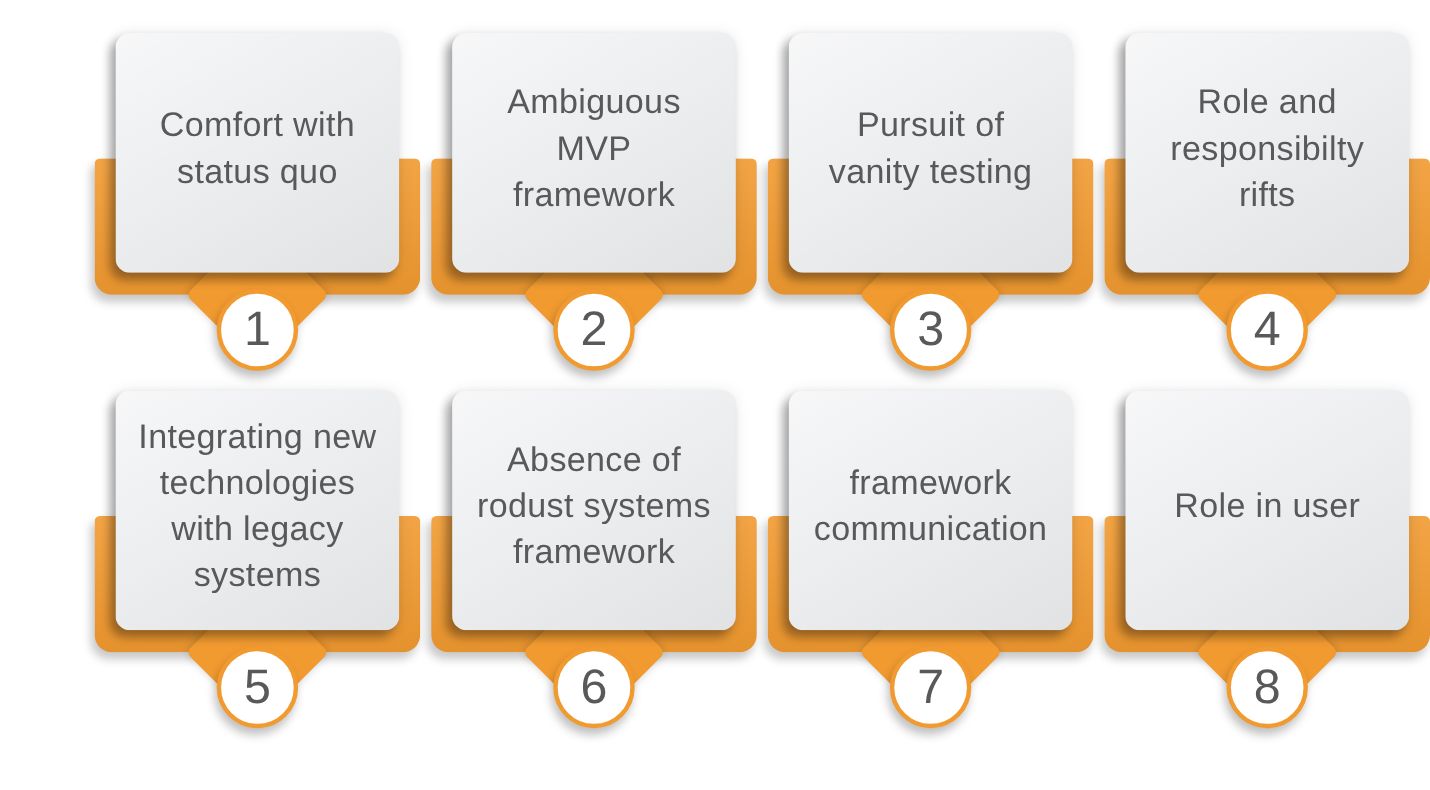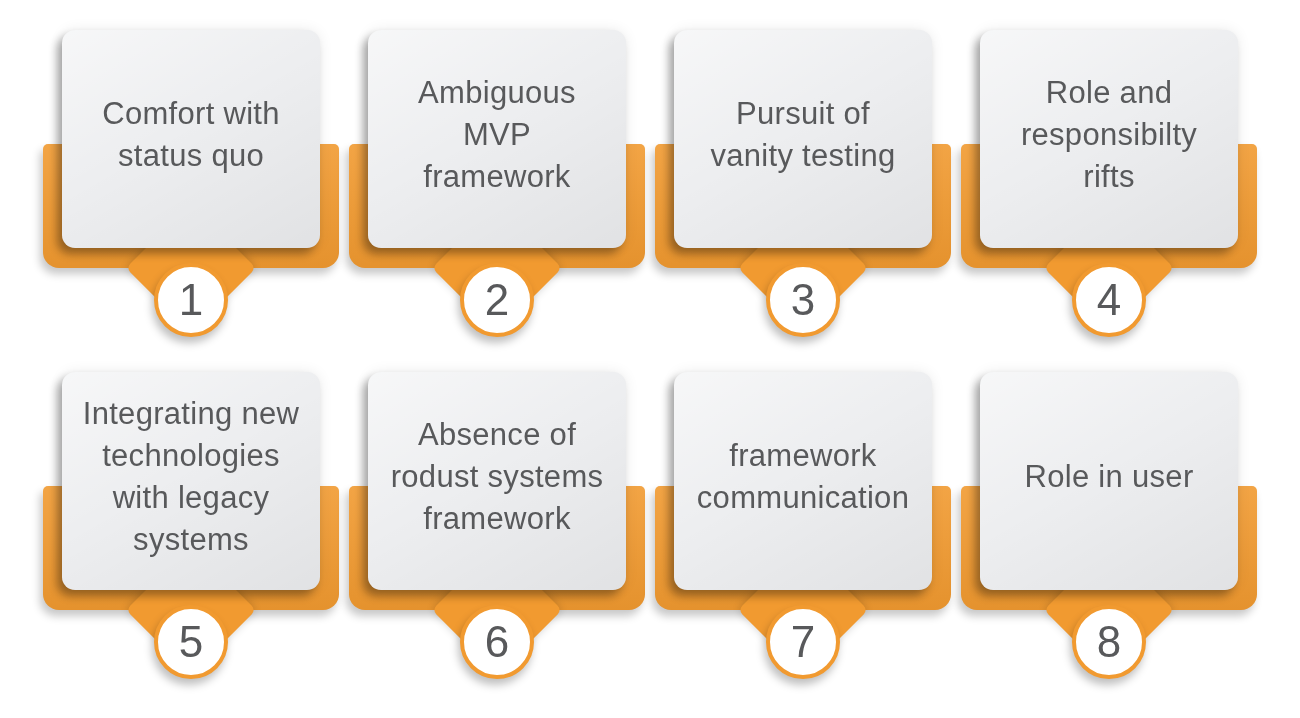--- a/index.html
+++ b/index.html
@@ -13,25 +13,25 @@
   body{
     background:var(--bg);
     font-family:"Liberation Sans","DejaVu Sans",sans-serif;
     position:relative;
   }
   .row{
     position:absolute;
     left:0;
     width:100%;
     display:flex;
-    justify-content:center;
+    justify-content:flex-end;
     gap:10px;
   }
   .row-1{top:30px;}
-  .row-2{top:372px;}
+  .row-2{top:355px;}
   .cell{
     position:relative;
     width:296px;
     height:312px;
     flex:0 0 auto;
   }
   
   .ribbon{
     position:absolute;
     left:0; right:0;

